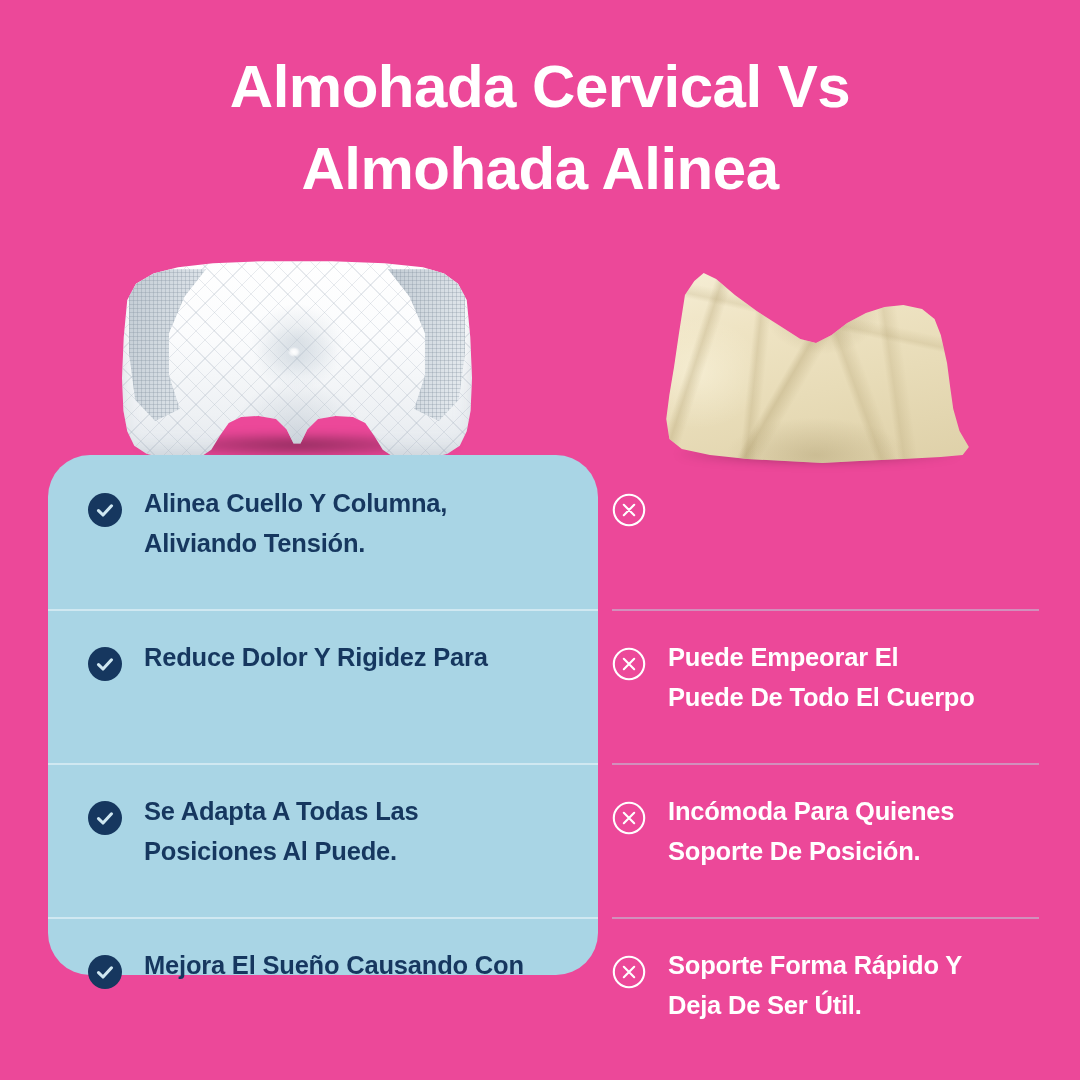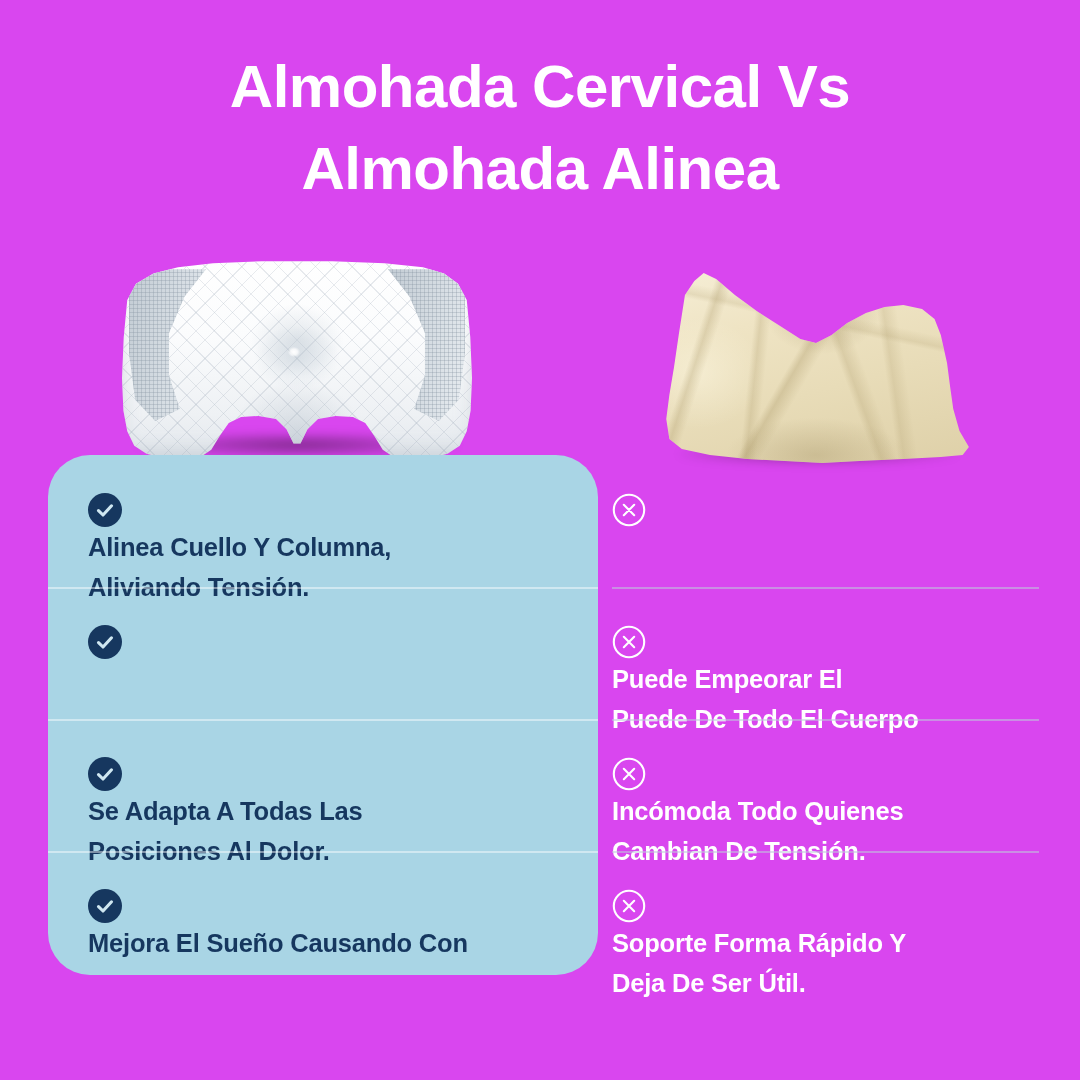--- a/index.html
+++ b/index.html
@@ -11,21 +11,21 @@
     height: 1080px;
     background: #0d2a52;
     font-family: "Liberation Sans", sans-serif;
     overflow: hidden;
     position: relative;
   }
   .page {
     position: relative;
     width: 1080px;
     height: 1080px;
-    background: #d946ef;
+    background: #ec4899;
     overflow: hidden;
   }
 
   
   .title-block {
     position: absolute;
     top: 46px;
     left: 0;
     width: 1080px;
     text-align: center;
@@ -223,23 +223,22 @@
   }
   .col-right {
     left: 600px;
     width: 440px;
     padding: 0 6px 0 12px;
   }
   .row {
     display: flex;
     align-items: flex-start;
     box-sizing: border-box;
-    height: 132px;
+    height: 154px;
     position: relative;
-    flex-direction: column;
   }
   .col-left .row { padding-top: 28px; }
   .col-right .row { padding-top: 28px; }
 
   .row + .row::before {
     content: "";
     position: absolute;
     top: 0;
     left: -40px;
     right: -30px;
@@ -333,34 +332,34 @@
       </div>
 
       <div class="row">
         <div class="icon-cell">
           <svg class="check-icon" viewBox="0 0 34 34" aria-hidden="true">
             <circle cx="17" cy="17" r="17" fill="#16375f"></circle>
             <path d="M10.5 17.6 L15 22 L23.5 12.8" fill="none" stroke="#cfe7f1" stroke-width="3.1" stroke-linecap="round" stroke-linejoin="round"></path>
           </svg>
         </div>
         <div class="row-text">
-          <br>
+          <span>Reduce Dolor Y Rigidez Para</span><br>
         </div>
       </div>
 
       <div class="row">
         <div class="icon-cell">
           <svg class="check-icon" viewBox="0 0 34 34" aria-hidden="true">
             <circle cx="17" cy="17" r="17" fill="#16375f"></circle>
             <path d="M10.5 17.6 L15 22 L23.5 12.8" fill="none" stroke="#cfe7f1" stroke-width="3.1" stroke-linecap="round" stroke-linejoin="round"></path>
           </svg>
         </div>
         <div class="row-text">
           <span>Se Adapta A Todas Las</span><br>
-          <span>Posiciones Al Dolor.</span>
+          <span>Posiciones Al Puede.</span>
         </div>
       </div>
 
       <div class="row">
         <div class="icon-cell">
           <svg class="check-icon" viewBox="0 0 34 34" aria-hidden="true">
             <circle cx="17" cy="17" r="17" fill="#16375f"></circle>
             <path d="M10.5 17.6 L15 22 L23.5 12.8" fill="none" stroke="#cfe7f1" stroke-width="3.1" stroke-linecap="round" stroke-linejoin="round"></path>
           </svg>
         </div>
@@ -396,22 +395,22 @@
       </div>
 
       <div class="row">
         <div class="icon-cell">
           <svg class="x-icon" viewBox="0 0 34 34" aria-hidden="true">
             <circle cx="17" cy="17" r="15.2" fill="none" stroke="#ffffff" stroke-width="2.1"></circle>
             <path d="M11.8 11.8 L22.2 22.2 M22.2 11.8 L11.8 22.2" fill="none" stroke="#ffffff" stroke-width="2.1" stroke-linecap="round"></path>
           </svg>
         </div>
         <div class="row-text">
-          <span>Incómoda Todo Quienes</span><br>
-          <span>Cambian De Tensión.</span>
+          <span>Incómoda Para Quienes</span><br>
+          <span>Soporte De Posición.</span>
         </div>
       </div>
 
       <div class="row">
         <div class="icon-cell">
           <svg class="x-icon" viewBox="0 0 34 34" aria-hidden="true">
             <circle cx="17" cy="17" r="15.2" fill="none" stroke="#ffffff" stroke-width="2.1"></circle>
             <path d="M11.8 11.8 L22.2 22.2 M22.2 11.8 L11.8 22.2" fill="none" stroke="#ffffff" stroke-width="2.1" stroke-linecap="round"></path>
           </svg>
         </div>

